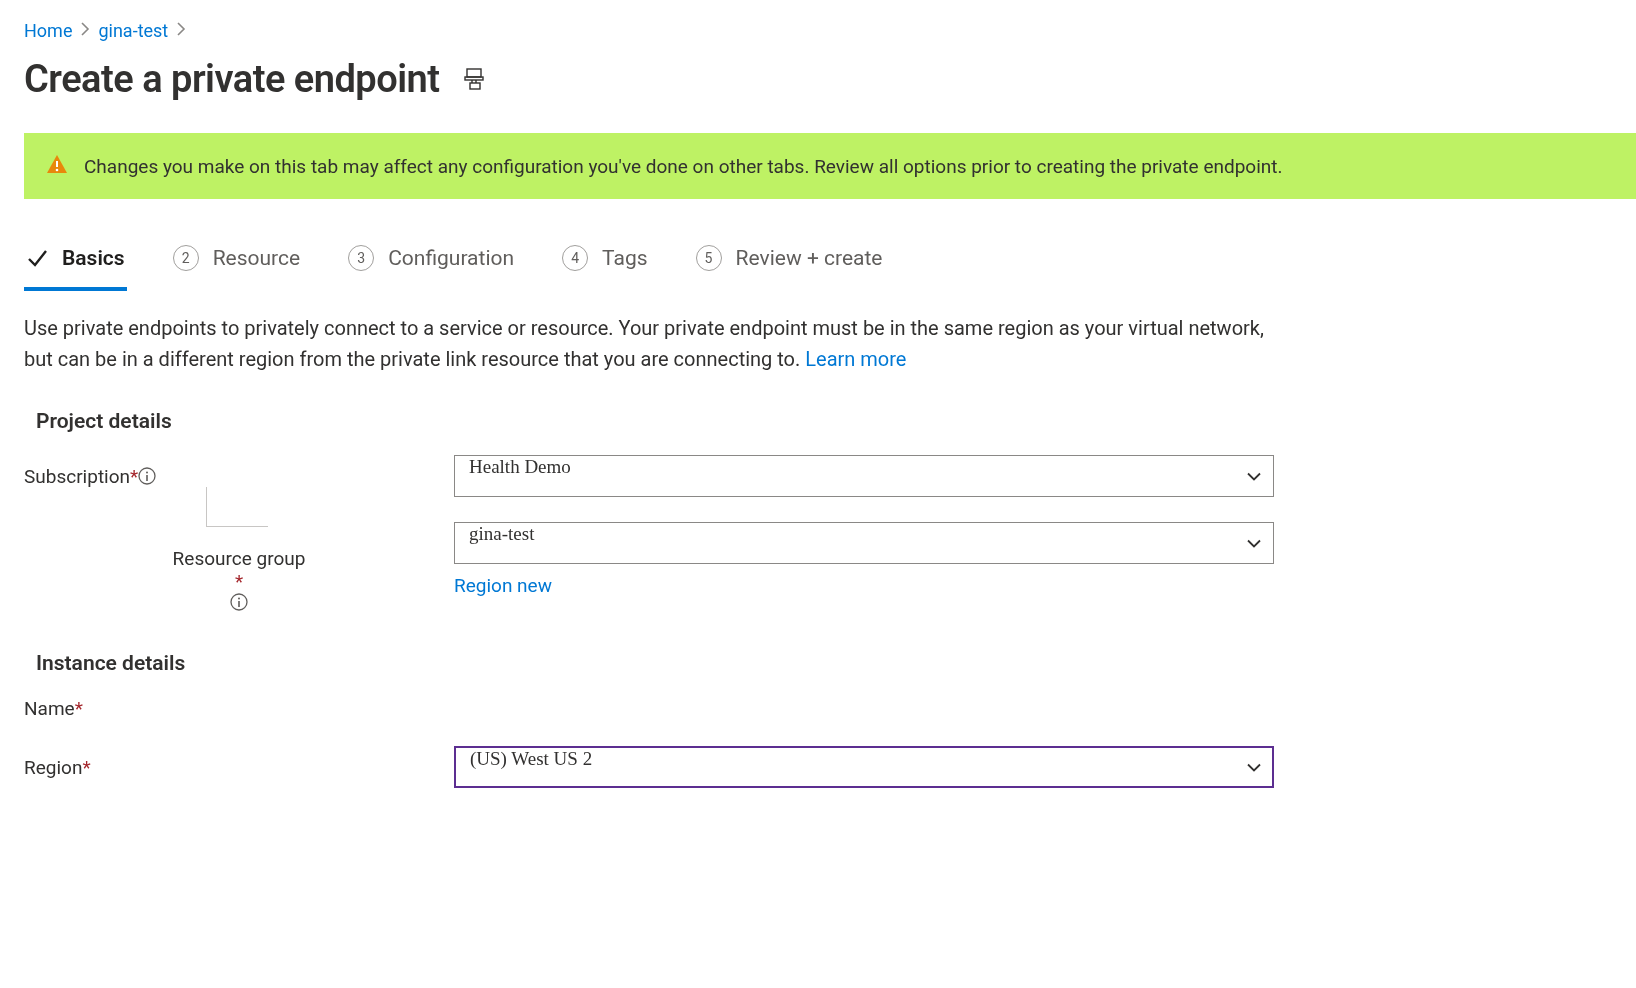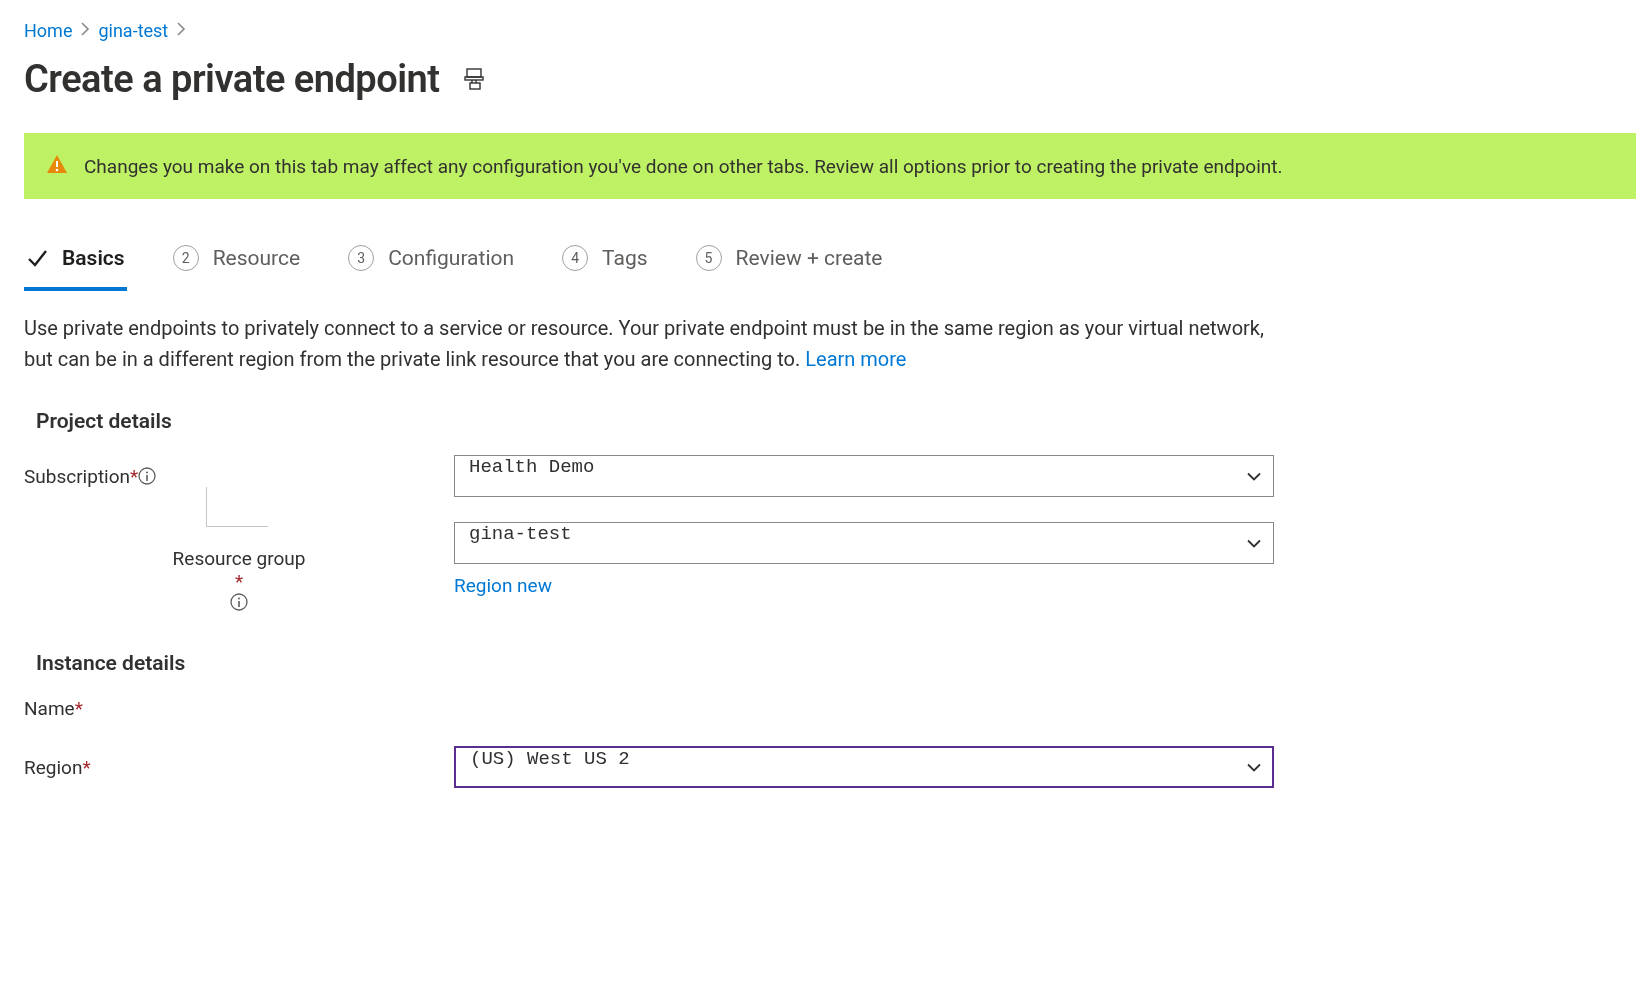--- a/index.html
+++ b/index.html
@@ -105,21 +105,21 @@
       width: 820px;
     }
     .select-wrap .sel, .input-wrap .inp {
       width: 100%;
       height: 42px;
       border: 1px solid #8a8886;
       background: #fff;
       padding: 0 42px 3px 14px;
       font-size: 19px;
       color: #323130;
-      font-family: Liberation Mono, monospace;
+      font-family: Liberation Serif, serif;
       appearance: none;
       outline: none;
     }
     .select-wrap.focused .sel { border: 2px solid #5c2e91; }
     .select-wrap .chev, .input-wrap .chk {
       position: absolute;
       right: 12px; top: 50%;
       transform: translateY(-50%);
       pointer-events: none;
     }

